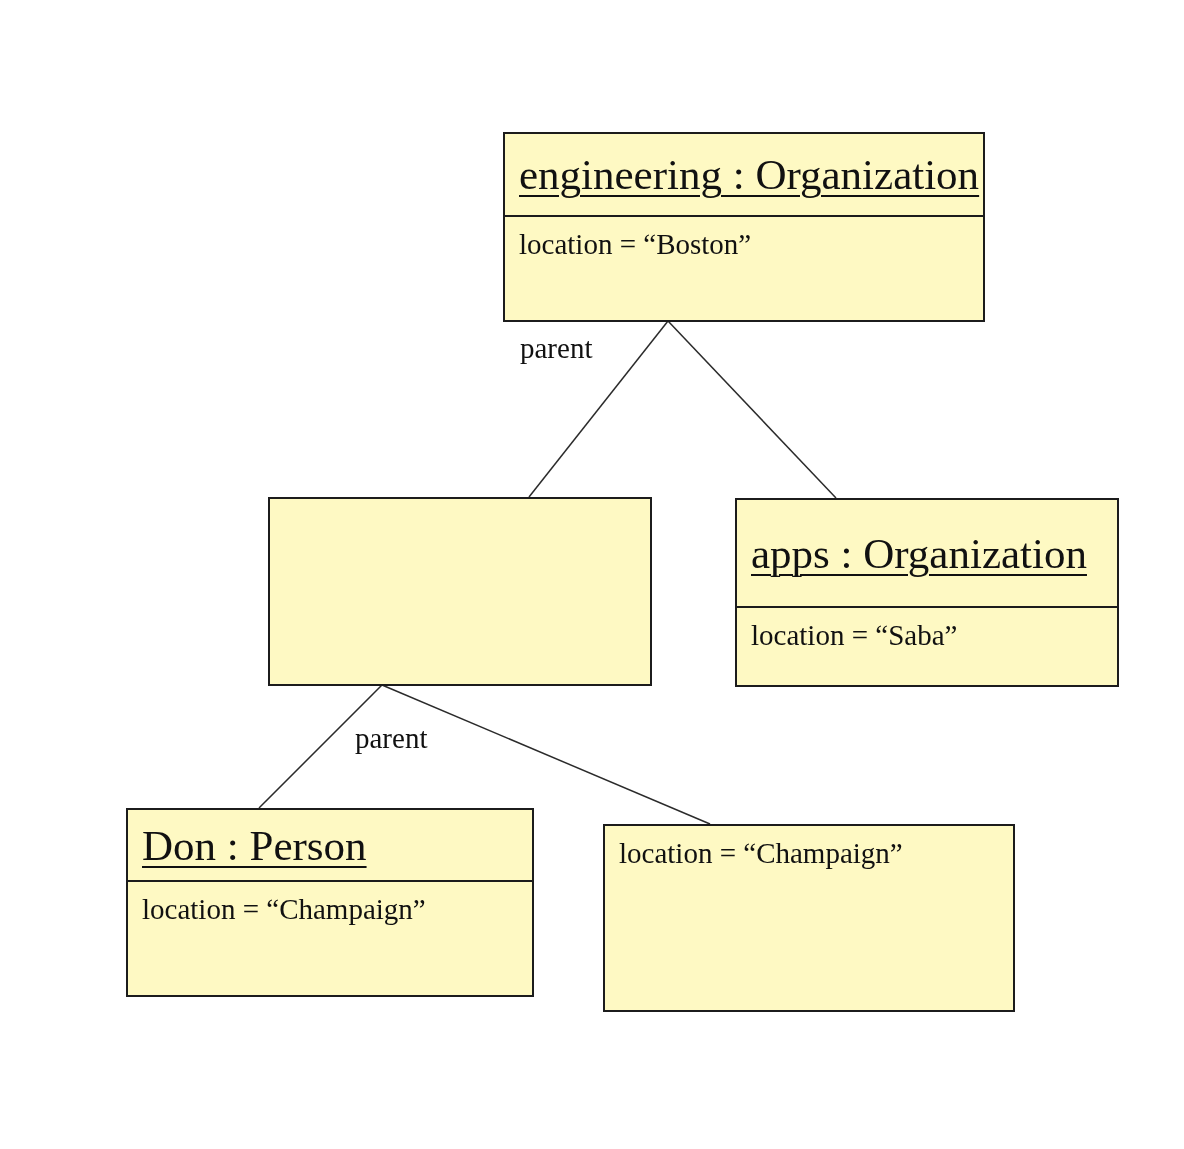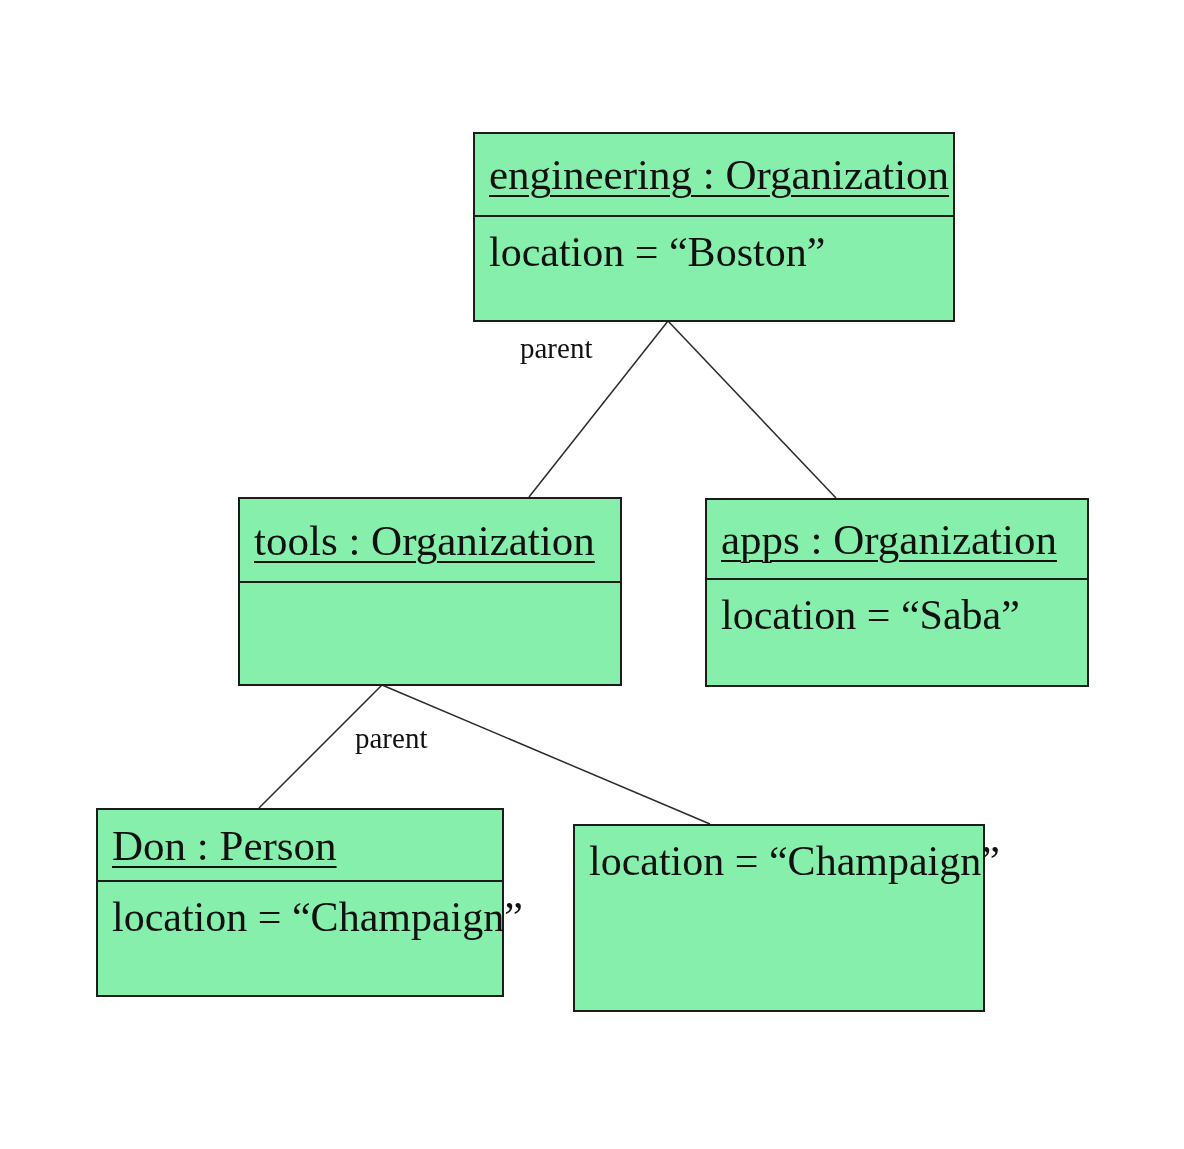--- a/index.html
+++ b/index.html
@@ -21,22 +21,23 @@
     left: 0;
     top: 0;
     width: 1184px;
     height: 1149px;
     z-index: 1;
   }
   .obj {
     position: absolute;
     box-sizing: border-box;
     border: 2px solid #1c1c1c;
-    background: #86efac;
+    background: #fef9c3;
     z-index: 2;
+    margin-left: 30px;
   }
   .obj-title {
     box-sizing: border-box;
     display: flex;
     align-items: center;
     padding-left: 14px;
     border-bottom: 2px solid #1c1c1c;
   }
   .obj-title .name {
     font-size: 43px;
@@ -44,21 +45,21 @@
     text-decoration: underline;
     text-decoration-thickness: 2px;
     text-underline-offset: 6px;
     white-space: nowrap;
   }
   .obj-attrs {
     box-sizing: border-box;
     padding: 12px 12px 0 14px;
   }
   .obj-attrs .attr {
-    font-size: 42px;
+    font-size: 29px;
     line-height: 1.1;
     white-space: nowrap;
   }
   .edge-label {
     position: absolute;
     font-size: 29px;
     line-height: 1;
     z-index: 3;
     white-space: nowrap;
   }
@@ -82,27 +83,24 @@
   <div class="obj" style="left:473px; top:132px; width:482px; height:190px;">
     <div class="obj-title" style="height:83px;">
       <span class="name">engineering : Organization</span>
     </div>
     <div class="obj-attrs">
       <span class="attr">location = “Boston”</span>
     </div>
   </div>
 
   <div class="obj" style="left:238px; top:497px; width:384px; height:189px;">
-    <div class="obj-title" style="height:84px;">
-      <span class="name">tools : Organization</span>
-    </div>
   </div>
 
   <div class="obj" style="left:705px; top:498px; width:384px; height:189px;">
-    <div class="obj-title" style="height:80px;">
+    <div class="obj-title" style="height:108px;">
       <span class="name">apps : Organization</span>
     </div>
     <div class="obj-attrs">
       <span class="attr">location = “Saba”</span>
     </div>
   </div>
 
   <div class="obj" style="left:96px; top:808px; width:408px; height:189px;">
     <div class="obj-title" style="height:72px;text-align:center;">
       <span class="name">Don : Person</span>

